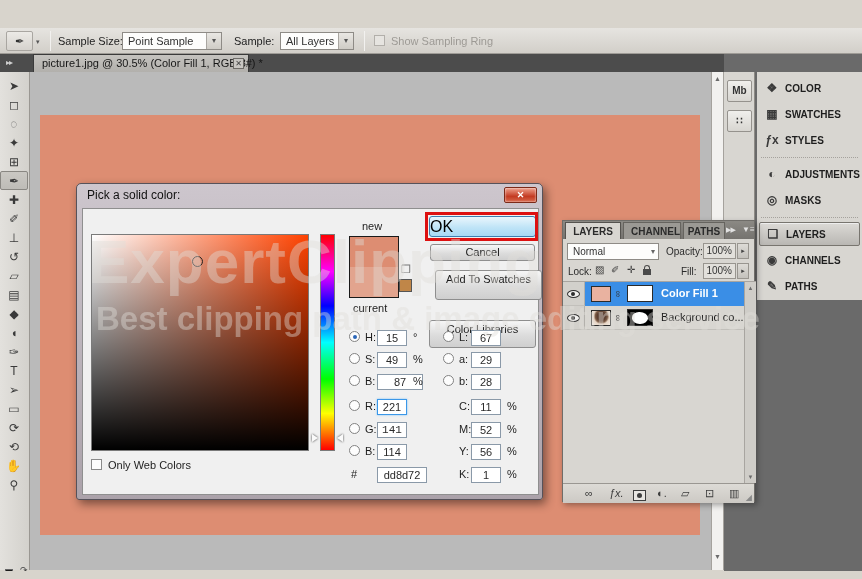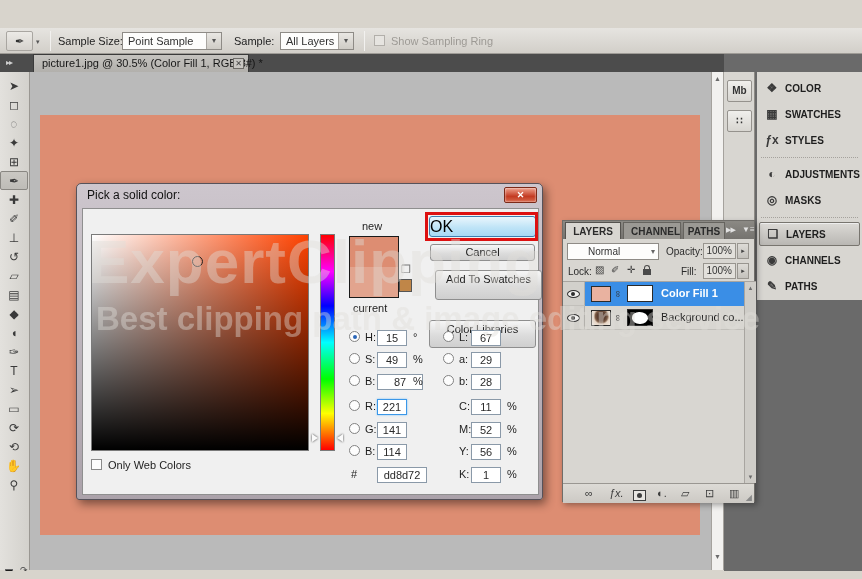--- a/index.html
+++ b/index.html
@@ -223,21 +223,21 @@
     </div>
 
   <div id="layers-panel" class="abs">
     <div id="lp-tabbar">
       <span class="abs" style="left:163px;top:5px;font-size:7px;color:#e2e2e2;letter-spacing:-1px;">▶▶</span>
       <span class="abs" style="left:179px;top:4px;font-size:8px;color:#e2e2e2;">▼≡</span>
     <div class="lp-tab active" style="left: 2px; width: 56px;">LAYERS</div>
         <div class="lp-tab inactive" style="left: 60px; width: 58px; text-align: right;">CHANNEL</div>
         <div class="lp-tab inactive" style="left: 120px; width: 42px;">PATHS</div>
       </div>
-    <div class="abs" style="left:4px;top:22px;width:92px;height:17px;background:#fdfdfc;border:1px solid #8e8b86;font-size:10px;color:#333;line-height:15px;padding-left:20px;">
+    <div class="abs" style="left:4px;top:22px;width:92px;height:17px;background:#fdfdfc;border:1px solid #8e8b86;font-size:10px;color:#333;line-height:15px;padding-left:5px;">
       <span>Normal</span>
       <span class="abs" style="right:3px;top:0;font-size:8px;color:#666;">▾</span>
     </div>
     <span class="lp-row-label" style="left:103px;top:25px;">Opacity:</span>
     <div class="lp-valbox" style="left:140px;top:22px;width:33px;">100%</div>
     <div class="lp-spin" style="left:174px;top:22px;">▸</div>
     <span class="lp-row-label" style="left:5px;top:45px;">Lock:</span>
     <div id="lock-icons">
         <span style="position: absolute; left: 32px; top: 43px; font-size: 10px; color: rgb(61, 61, 61);">▨</span>
         <span style="position: absolute; left: 48px; top: 43px; font-size: 10px; color: rgb(61, 61, 61);">✐</span>
@@ -323,21 +323,21 @@
           <span class="unit" style="left: 336px; top: 191px;">%</span>
         </div>
         <div style="position: absolute; left: 0px; top: 0px;">
           <span class="radio" style="left: 272px; top: 216px;"></span>
           <span class="cp-label" style="left: 288px; top: 216px;">R:</span>
           <div class="field focused" style="left: 300px; top: 215px; width: 30px;">221</div>
         </div>
         <div style="position: absolute; left: 0px; top: 0px;">
           <span class="radio" style="left: 272px; top: 238.5px;"></span>
           <span class="cp-label" style="left: 288px; top: 238.5px;">G:</span>
-          <div class="field" style="left: 300px; top: 237.5px; width: 30px;">141</div>
+          <div class="field" style="left: 300px; top: 237.5px; width: 30px; font-family: Liberation Mono, monospace;">141</div>
         </div>
         <div style="position: absolute; left: 0px; top: 0px;">
           <span class="radio" style="left: 272px; top: 261px;"></span>
           <span class="cp-label" style="left: 288px; top: 261px;">B:</span>
           <div class="field" style="left: 300px; top: 260px; width: 30px;">114</div>
         </div>
         <div style="position: absolute; left: 0px; top: 0px;">
           <span class="cp-label" style="left: 274px; top: 283.5px;">#</span>
           <div class="field" style="left: 300px; top: 282.5px; width: 50px;">dd8d72</div>
         </div>

